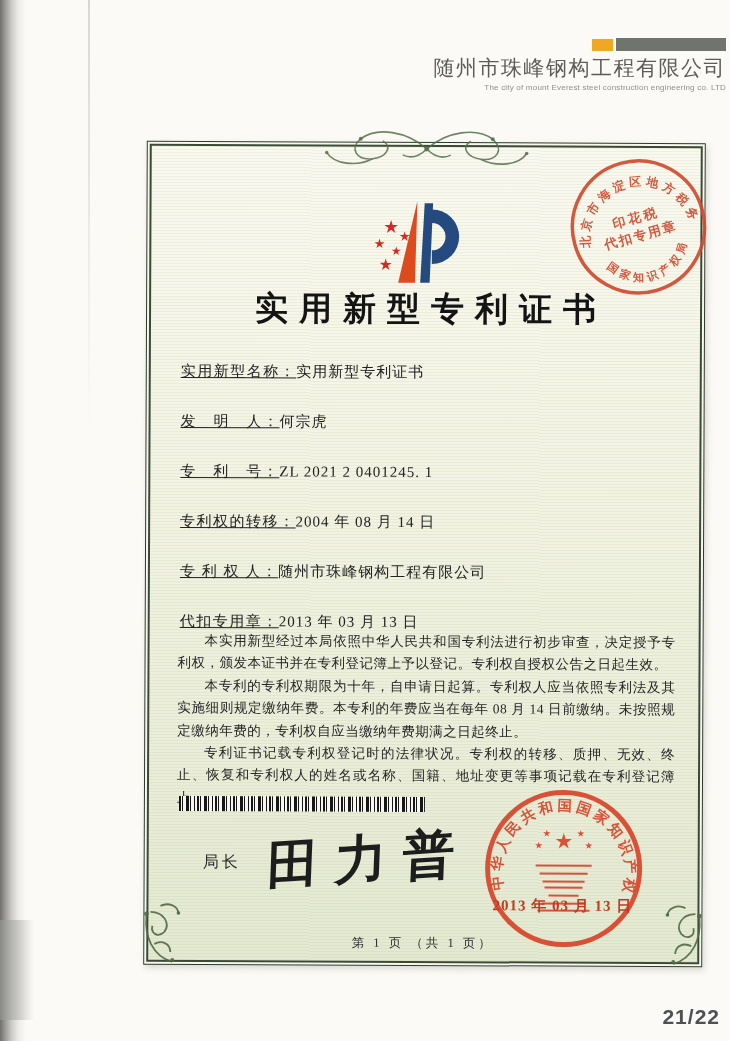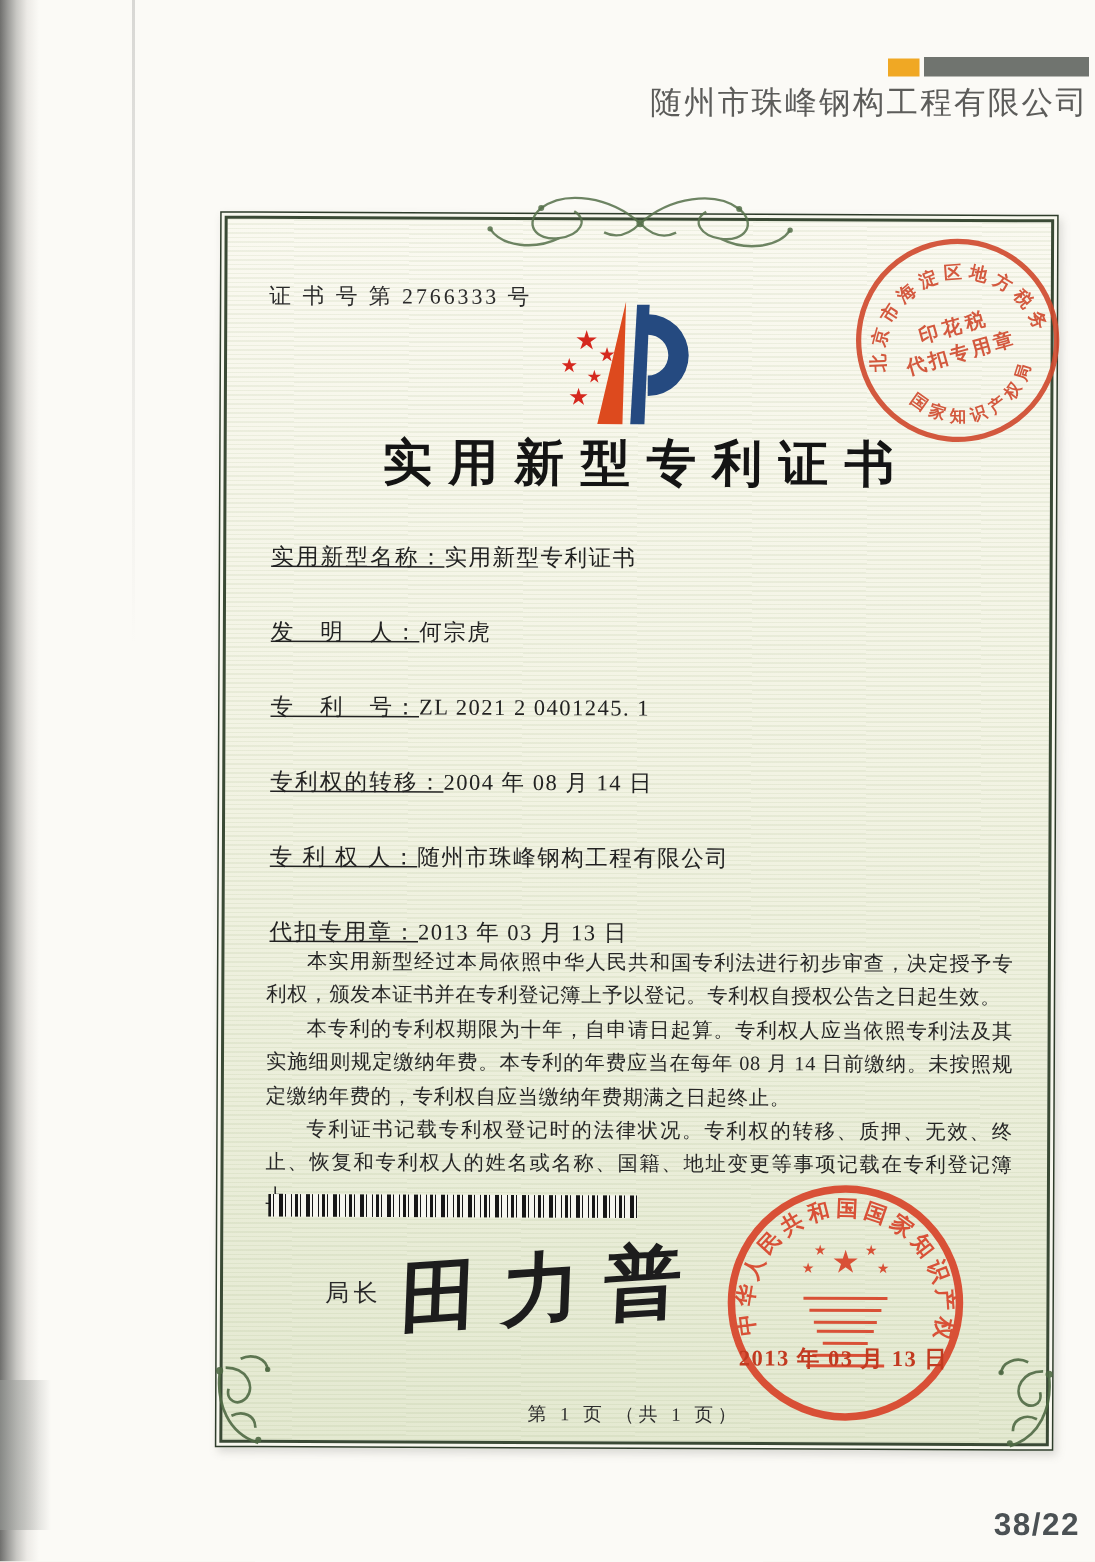--- a/index.html
+++ b/index.html
@@ -45,21 +45,21 @@
   .field{font-size:15px;color:#222;margin-bottom:31px;letter-spacing:1px;white-space:nowrap;}
   .field .lbl{letter-spacing:1.5px;text-decoration:underline;}
   .paras{position:absolute;left:28px;top:484px;width:498px;
     font-size:13.5px;line-height:22.4px;color:#262626;text-align:justify;letter-spacing:.5px;}
   .paras p{margin:0;text-indent:2em;}
   .barcode{position:absolute;left:30px;top:650px;width:246px;height:15px;
     background:repeating-linear-gradient(90deg,
       #161616 0 2px,#f6f6ef 2px 3px,#161616 3px 4px,#f6f6ef 4px 7px,
       #161616 7px 10px,#f6f6ef 10px 11px,#161616 11px 12px,#f6f6ef 12px 15px,
       #161616 15px 16px,#f6f6ef 16px 18px);}
-  .signer{position:absolute;left:68px;top:706px;font-size:16px;color:#2a2a2a;letter-spacing:3px;}
+  .signer{position:absolute;left:54px;top:706px;font-size:16px;color:#2a2a2a;letter-spacing:3px;}
   .signature{position:absolute;left:118px;top:678px;font-size:52px;font-weight:700;color:#1d1d1d;
     letter-spacing:16px;transform:rotate(-4deg) skewX(-6deg);font-family:"DejaVu Serif",serif;}
   .seal{position:absolute;left:330px;top:636px;opacity:.92;}
   .seal-date{position:absolute;left:344px;top:749px;z-index:5;
     font-size:15px;font-weight:700;color:#c23a20;letter-spacing:1px;white-space:nowrap;}
   .footer{position:absolute;left:0;top:788px;width:100%;text-align:center;
     font-size:12.5px;color:#2d2d2d;letter-spacing:3px;}
   .tax-stamp{position:absolute;left:412px;top:4px;transform:rotate(-16deg);opacity:.9;}
   .seal-text{font-family:"Liberation Serif","DejaVu Serif",serif;font-weight:700;}
 </style>
@@ -69,20 +69,21 @@
 <div class="scan-edge"></div>
 <div class="scan-crease"></div>
 <div class="scan-corner"></div>
 
 <div class="brand">
   <div class="brand-bars">
     <div class="bar-accent"></div>
     <div class="bar-gray"></div>
   </div>
   <div class="brand-cn">随州市珠峰钢构工程有限公司</div>
+  <div class="brand-en">The city of mount Everest steel construction engineering co. LTD</div>
 </div>
 
 <div class="cert">
   <div class="cert-inner">
 
     <svg class="orn" style="left:50%;top:-24px;transform:translateX(-50%);" width="300" height="52" viewBox="0 0 300 52">
       <g stroke="#55704a" fill="none" stroke-width="1.6" opacity=".85">
         <path d="M150 26 C130 8 100 4 84 16 C72 26 80 38 96 36 C110 34 116 24 106 18"></path>
         <path d="M96 36 C80 44 58 42 50 30"></path>
         <path d="M150 26 C170 8 200 4 216 16 C228 26 220 38 204 36 C190 34 184 24 194 18"></path>
@@ -113,21 +114,20 @@
         <path d="M6 18 C4 38 12 58 32 64 M10 14 C24 14 30 26 24 34 C18 40 10 36 12 28"></path>
         <path d="M14 46 C22 42 30 46 30 54 M20 8 C28 4 38 8 38 16"></path>
       </g>
       <g fill="#4f6a44" opacity=".9">
           <circle cx="6" cy="16" r="2.4"></circle>
           <circle cx="32" cy="62" r="2"></circle>
           <circle cx="38" cy="15" r="1.8"></circle>
         </g>
     </svg>
 
-    <div class="cert-no">证 书 号 第 2766333 号</div>
 
     <svg class="tax-stamp" width="150" height="150" viewBox="0 0 150 150">
       <defs>
         <path id="taxTop" d="M 23,86 A 52,52 0 1 1 127,86"></path>
         <path id="taxBot" d="M 30,98 A 48,48 0 0 0 120,98"></path>
       </defs>
       <circle cx="75" cy="75" r="66" fill="none" stroke="#d0482c" stroke-width="3.5"></circle>
       <text class="seal-text" font-size="12" fill="#d0482c" letter-spacing="4">
         <textPath href="#taxTop" startOffset="4">北京市海淀区地方税务局</textPath>
       </text>
@@ -196,13 +196,13 @@
           <path d="M63 120 H107 M59 127 H111"></path>
         </g>
       </g>
     </svg>
     <div class="seal-date">2013 年 03 月 13 日</div>
 
     <div class="footer">第 1 页 （共 1 页）</div>
   </div>
 </div>
 
-<div class="page-num">38/22</div>
+<div class="page-num">21/22</div>
 
 </body></html>

